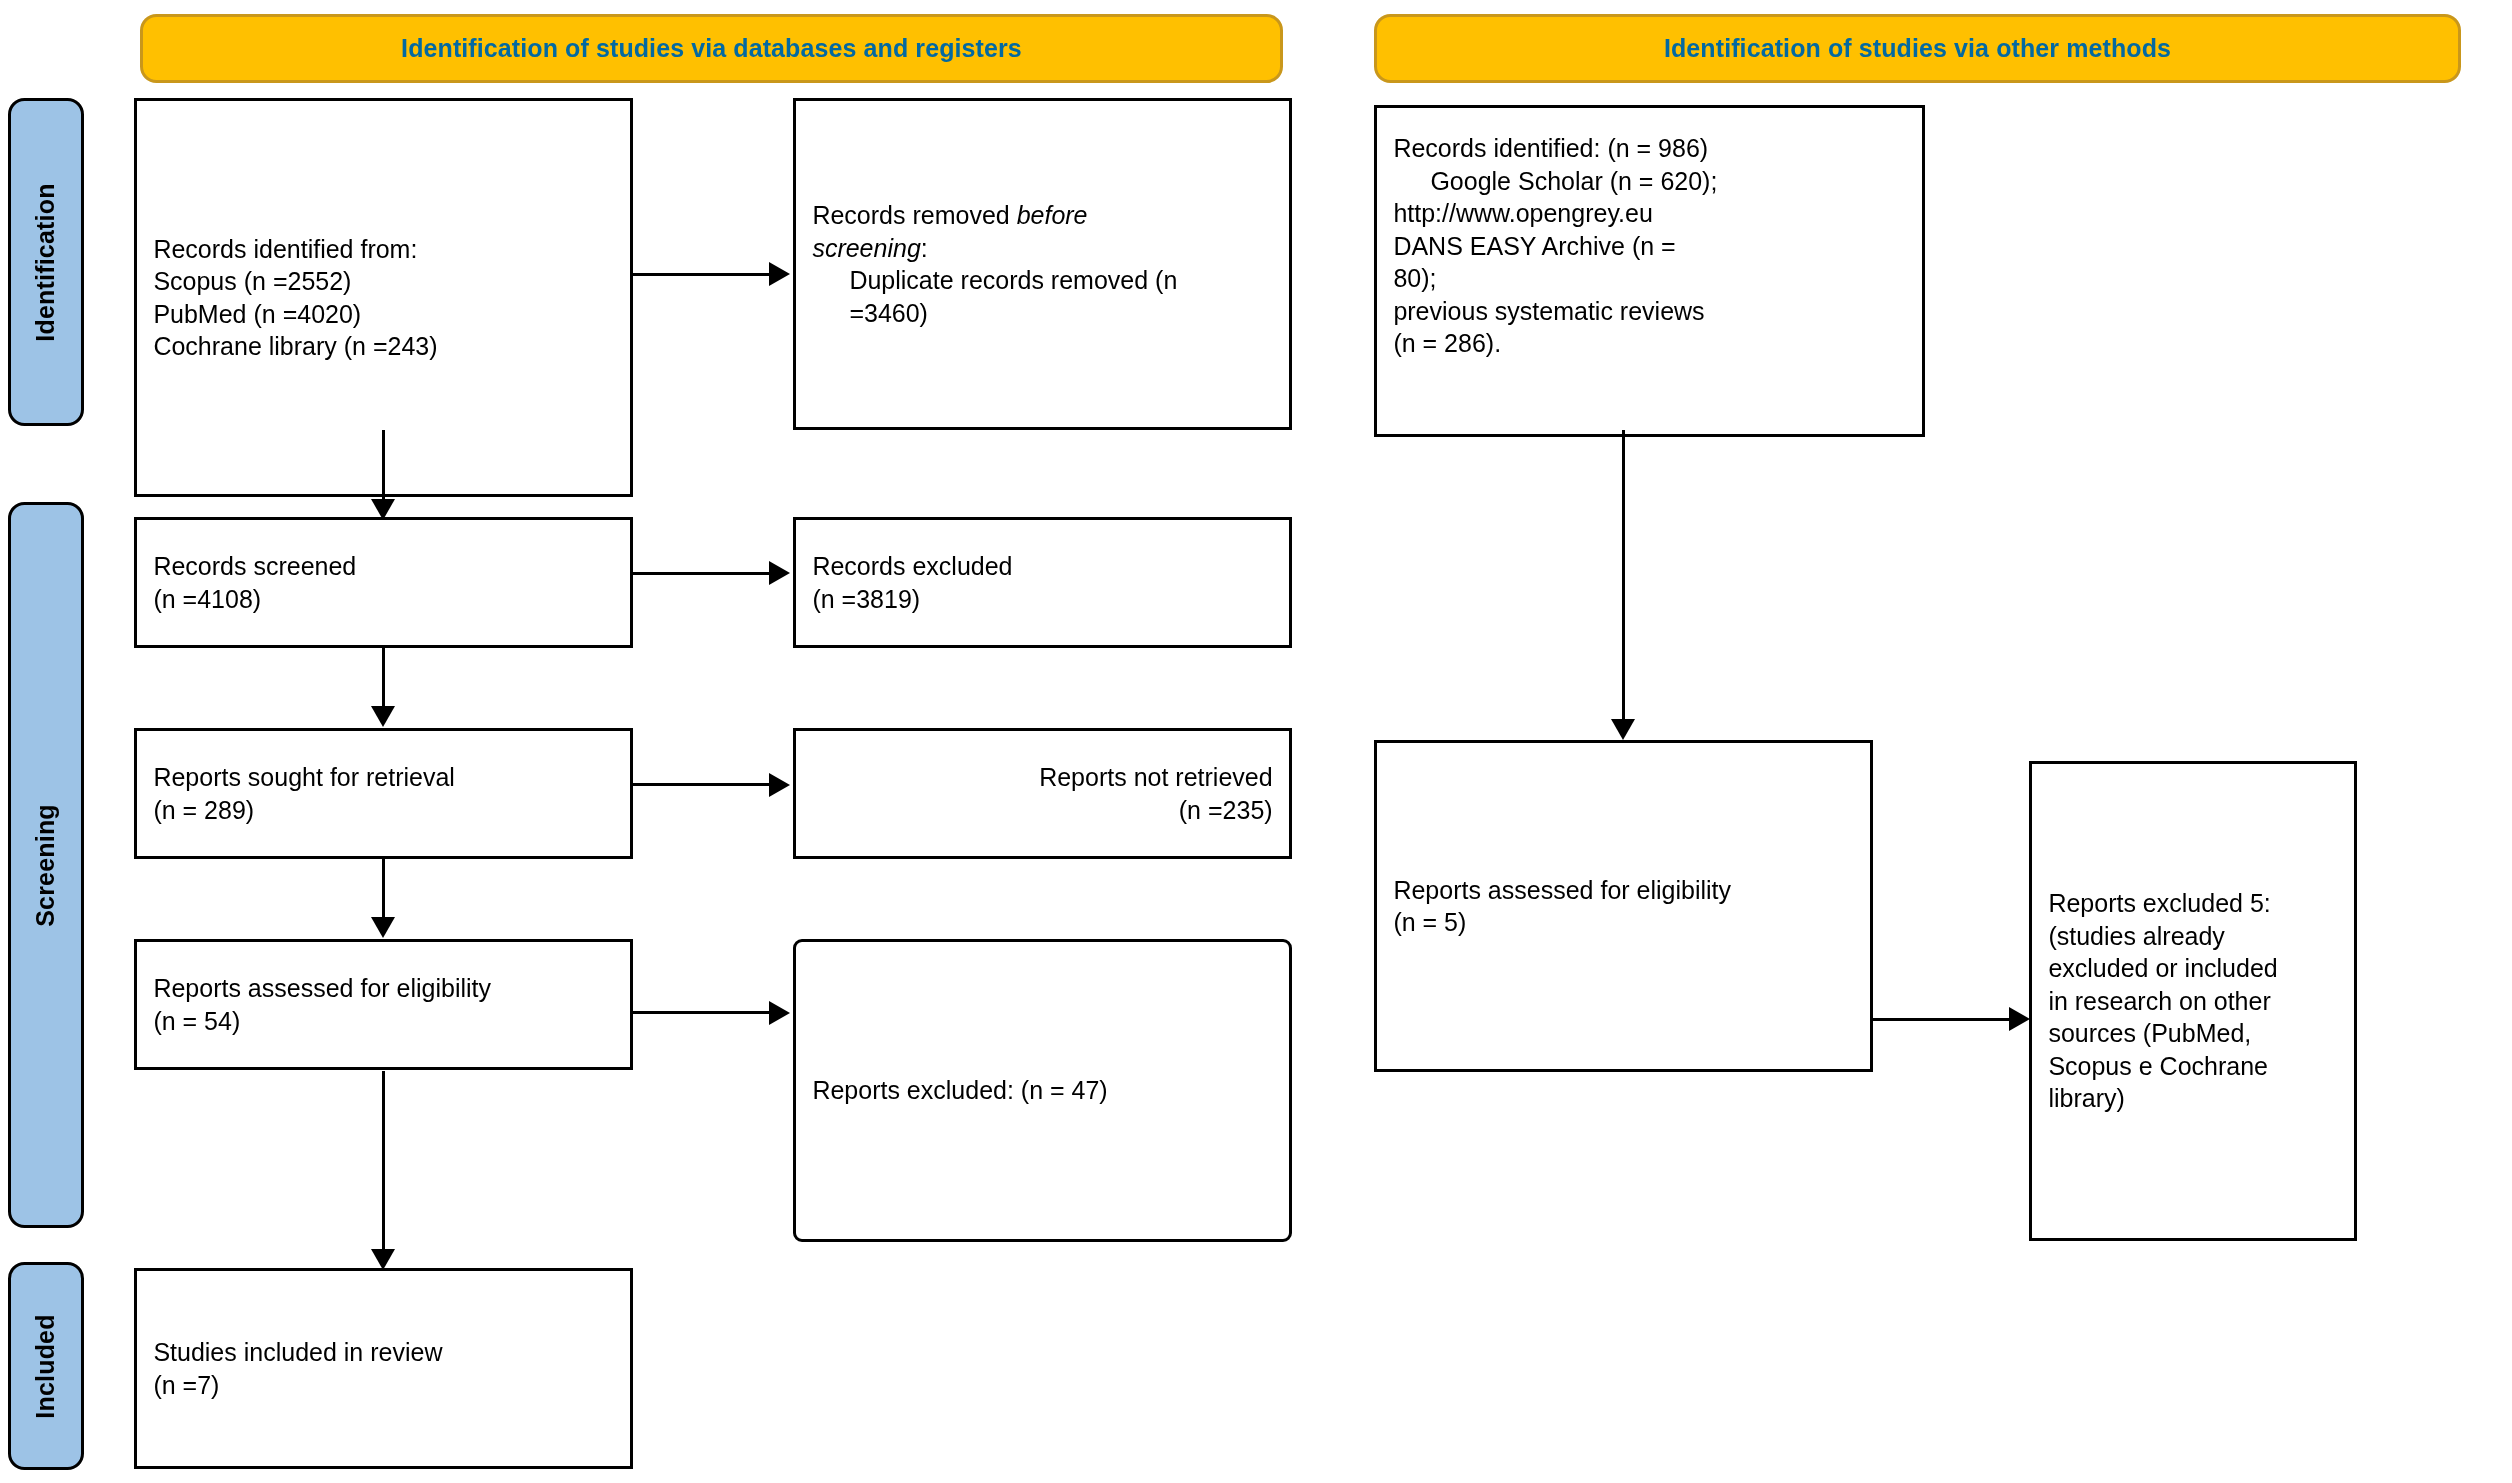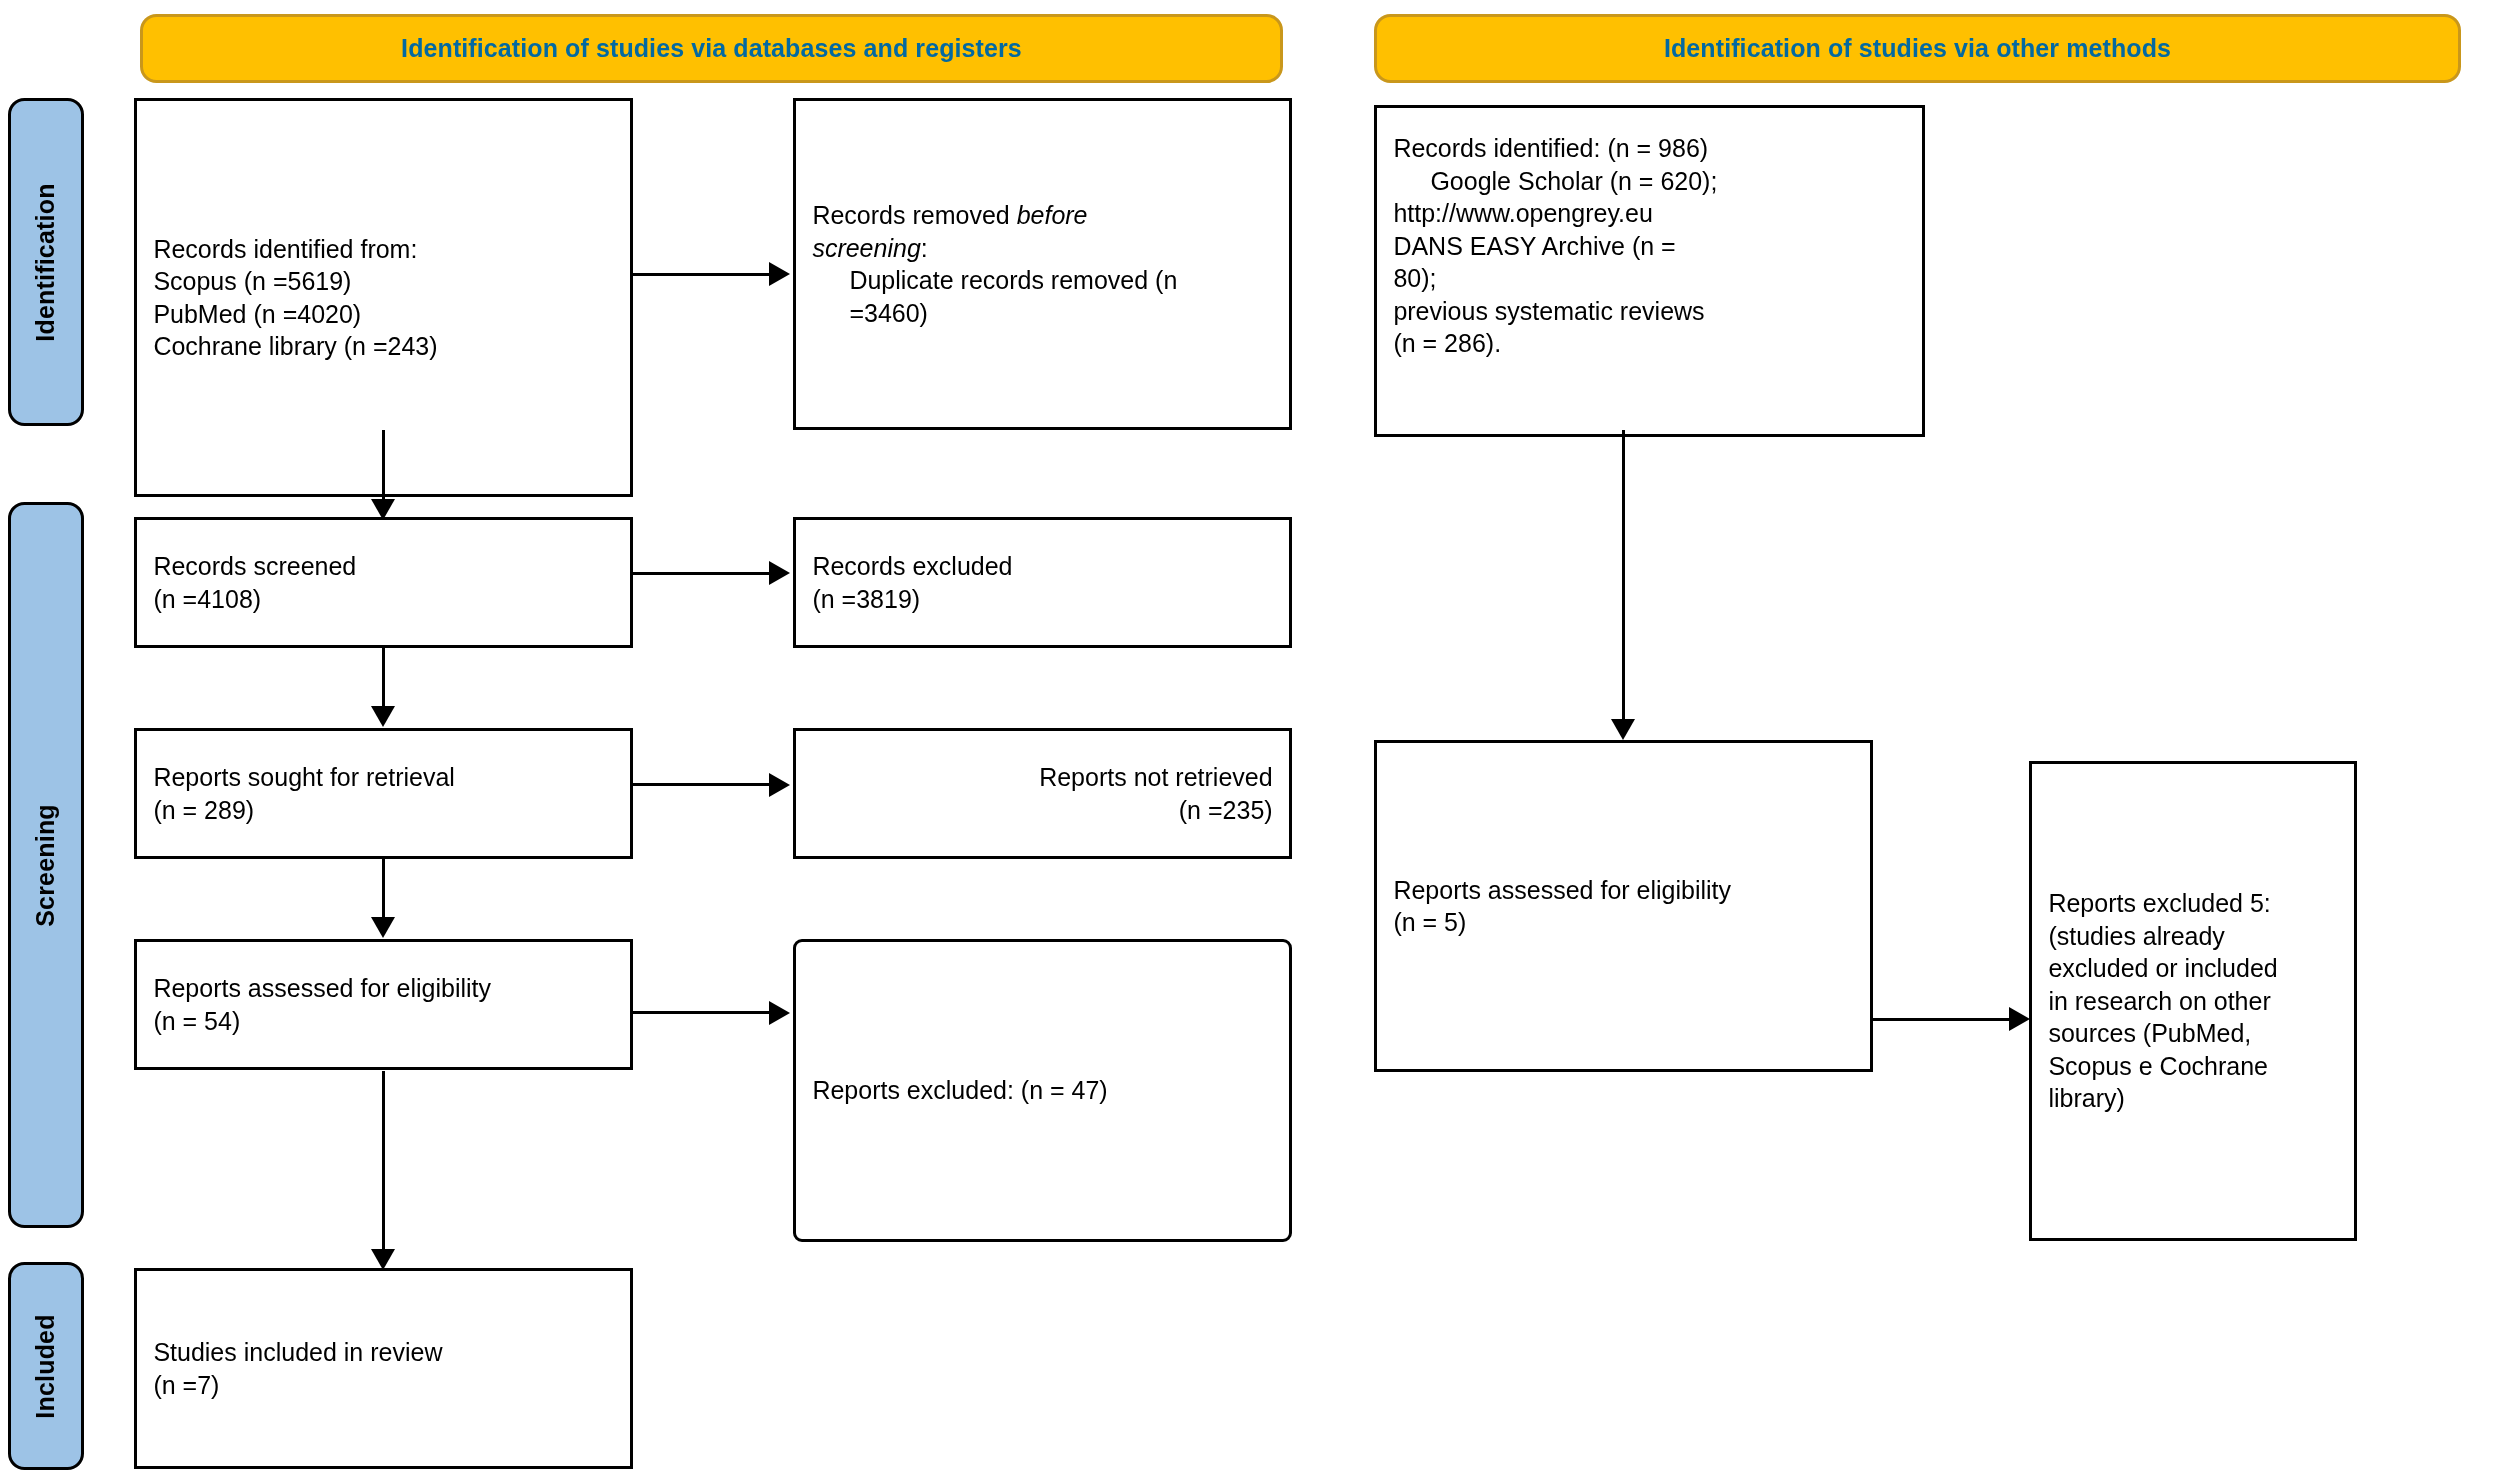--- a/index.html
+++ b/index.html
@@ -127,21 +127,21 @@
   <div class="sidelabel" style="left:7.6px; top:502px; width:76px; height:726px;">
     <span class="vtext">Screening</span>
   </div>
 
   <div class="sidelabel" style="left:7.6px; top:1262px; width:76px; height:208px;">
     <span class="vtext">Included</span>
   </div>
 
   <div class="node" style="left:134px; top:98px; width:499px; height:399px;">
     <div class="line">Records identified from:</div>
-    <div class="line">Scopus (n =5619)</div>
+    <div class="line">Scopus (n =2552)</div>
     <div class="line">PubMed (n =4020)</div>
     <div class="line">Cochrane library (n =243)</div>
   </div>
 
   <div class="node" style="left:793px; top:98px; width:499px; height:332px;">
     <div class="line"><span>Records removed </span><i>before</i></div>
     <div class="line"><i>screening</i><span>:</span></div>
     <div class="line indent">Duplicate records removed (n</div>
     <div class="line indent">=3460)</div>
   </div>

